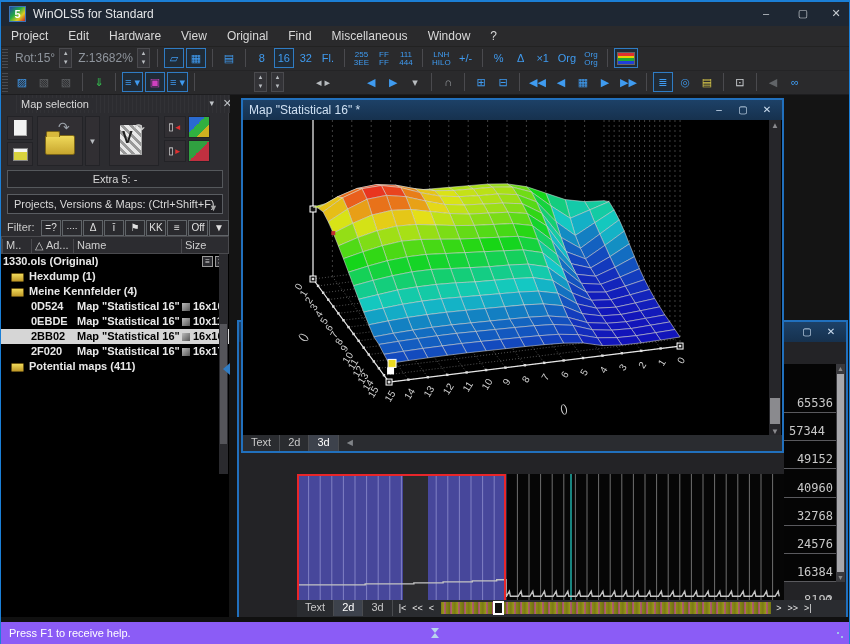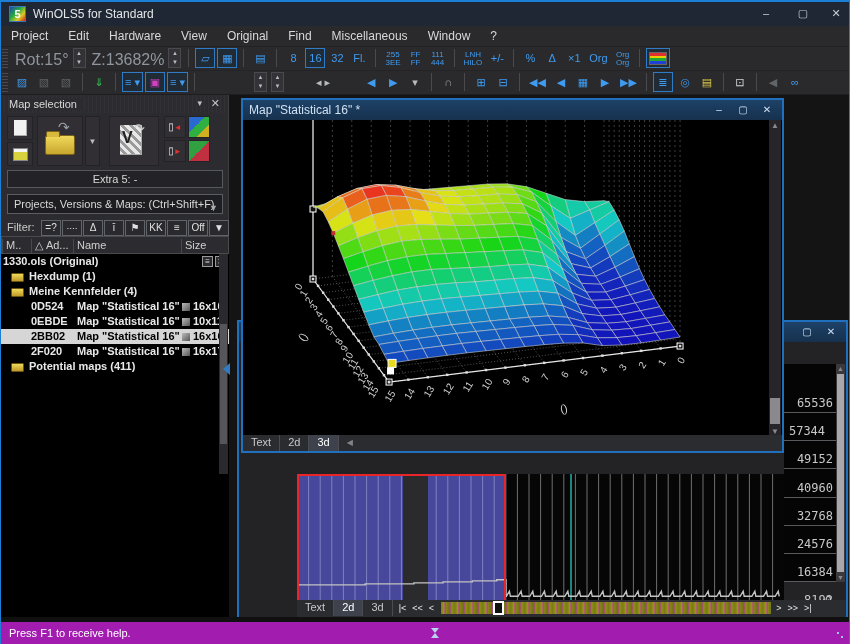--- a/index.html
+++ b/index.html
@@ -15,35 +15,35 @@
   .winbtn{position:absolute;top:3px;width:26px;height:17px;color:#c8cdd2;font-size:11px;text-align:center;line-height:17px;}
   #btn-min{left:752px;} #btn-max{left:789px;} #btn-close{left:822px;}
   
   #menubar{position:absolute;left:0;top:24px;width:100%;height:21px;background:#2a2a2c;border-bottom:1px solid #222;}
   .menuitem{display:inline-block;padding:3px 10px;color:#d8d8d8;font-size:12px;}
   
   .toolbar{position:absolute;left:0;width:100%;height:24px;background:#2a2a2c;white-space:nowrap;padding-left:10px;}
   #toolbar1{top:45px;border-bottom:1px solid #242426;} #toolbar2{top:69px;border-bottom:1px solid #1d1d1f;}
   .toolbar:before{content:"";position:absolute;left:1px;top:2px;bottom:2px;width:6px;
      background:repeating-linear-gradient(0deg,#4a4a4e 0 1px,transparent 1px 3px);}
-  .tlabel{display:inline-block;color:#8f959d;font-size:16px;vertical-align:top;margin:4px 2px 0 4px;}
+  .tlabel{display:inline-block;color:#8f959d;font-size:12px;vertical-align:top;margin:4px 2px 0 4px;}
   .tbtn{display:inline-block;min-width:20px;height:20px;margin:1px 1px;color:#3f9bf0;font-size:11px;line-height:18px;
         text-align:center;vertical-align:top;padding:0 2px;white-space:pre;border:1px solid transparent;}
   .tbtn.active{border:1px solid #2f7cc4;background:#202b36;}
   .tbtn.disabled{color:#74787c;opacity:.75;}
   .tsep{display:inline-block;width:1px;height:18px;background:#4a4a4e;margin:2px 5px;vertical-align:top;}
   .tgap{display:inline-block;width:26px;height:1px;}
   .spin{display:inline-block;width:13px;height:20px;margin:1px 2px;vertical-align:top;background:#333337;border:1px solid #4a4a4e;
         color:#b8bcc0;font-size:6px;line-height:9px;text-align:center;}
   .stack{display:inline-block;line-height:8px;font-size:8px;padding-top:2px;}
   .rainbow{display:inline-block;width:18px;height:13px;margin-top:3px;
         background:linear-gradient(#e03030 0 25%,#e8d000 25% 50%,#20a830 50% 75%,#2040d8 75% 100%);border:1px solid #666;}
   
   #leftpanel{position:absolute;left:0;top:93px;width:228px;height:524px;background:#2c2c30;border-right:1px solid #3e3e42;}
-  #panelheader{position:absolute;left:0;top:0;width:100%;height:18px;color:#d8d8d8;font-size:11px;
+  #panelheader{position:absolute;left:12px;top:0;width:100%;height:18px;color:#d8d8d8;font-size:11px;
         background:repeating-linear-gradient(90deg,#2c2c30 0 3px,#323236 3px 4px);text-align:right;}
   #panelheader .ttl{position:absolute;left:8px;top:3px;background:#2c2c30;padding-right:6px;}
   #ph-collapse{position:absolute;right:26px;top:3px;color:#c0c4c8;font-size:9px;}
   #ph-close{position:absolute;right:8px;top:2px;color:#c0c4c8;font-size:11px;}
   .bigbtn{position:absolute;background:#312f33;border:1px solid #232327;}
   .pageicon{position:absolute;background:#f2f2f2;width:13px;height:16px;box-shadow:inset -1px -1px 0 #aaa;}
   .floppy{position:absolute;width:15px;height:13px;background:#d8d23e;box-shadow:inset 0 3px 0 #f5f5f5;border:1px solid #888;}
   .folder{position:absolute;width:30px;height:20px;background:linear-gradient(#efd95a,#c8a62e);border:1px solid #7a6418;border-radius:2px;}
   .folder:before{content:"";position:absolute;left:0;top:-5px;width:12px;height:5px;background:#d8b93c;border:1px solid #7a6418;border-bottom:none;border-radius:2px 2px 0 0;}
   .mini{position:absolute;width:22px;height:22px;background:#312f33;border:1px solid #232327;font-size:10px;color:#ddd;text-align:center;line-height:20px;}
@@ -104,21 +104,21 @@
   #mapcursor{position:absolute;left:52px;top:-1px;width:11px;height:14px;background:#111;border:2px solid #fff;}
   #retarrow{position:absolute;right:30px;top:270px;color:#e0e0e0;font-size:12px;}
   #zerolab{position:absolute;right:14px;top:252px;color:#c8c8c8;font-size:12px;font-family:"DejaVu Sans Mono",monospace;}
   
   #win3d{left:11px;top:3px;width:543px;height:355px;}
   #plot3d{position:absolute;left:0;top:20px;width:527px;height:318px;background:#000;}
   #vscroll3d{position:absolute;right:1px;top:20px;width:12px;height:318px;background:#26262a;}
   #vscroll3d .ar{position:absolute;left:0;width:12px;height:12px;color:#8a8a8e;font-size:8px;line-height:12px;text-align:center;}
   #vscroll3d .thumb{position:absolute;left:1px;bottom:14px;width:10px;height:26px;background:#8a8a8e;}
   
-  #statusbar{position:absolute;left:0;bottom:0;width:100%;height:22px;background:#a21caf;color:#fff;font-size:11px;line-height:22px;}
+  #statusbar{position:absolute;left:0;bottom:0;width:100%;height:22px;background:#8b5cf6;color:#fff;font-size:11px;line-height:22px;}
   #statusbar .lft{position:absolute;left:8px;}
   .stitem{position:absolute;top:0;margin-top:15px;}
   #hourglass{position:absolute;left:430px;top:6px;width:8px;height:10px;}
   #hourglass:before{content:"";position:absolute;left:0;top:0;border-left:4px solid transparent;border-right:4px solid transparent;border-top:5px solid #b8d4ee;}
   #hourglass:after{content:"";position:absolute;left:0;bottom:0;border-left:4px solid transparent;border-right:4px solid transparent;border-bottom:5px solid #b8d4ee;}
   #grip{position:absolute;right:3px;bottom:3px;width:10px;height:10px;
      background:radial-gradient(circle at 2px 2px,#9cc4e8 1px,transparent 1.2px),radial-gradient(circle at 6px 6px,#9cc4e8 1px,transparent 1.2px);}
   .darkstrip{position:absolute;left:0;bottom:22px;width:100%;height:5px;background:#101010;}
 </style>
 </head>

